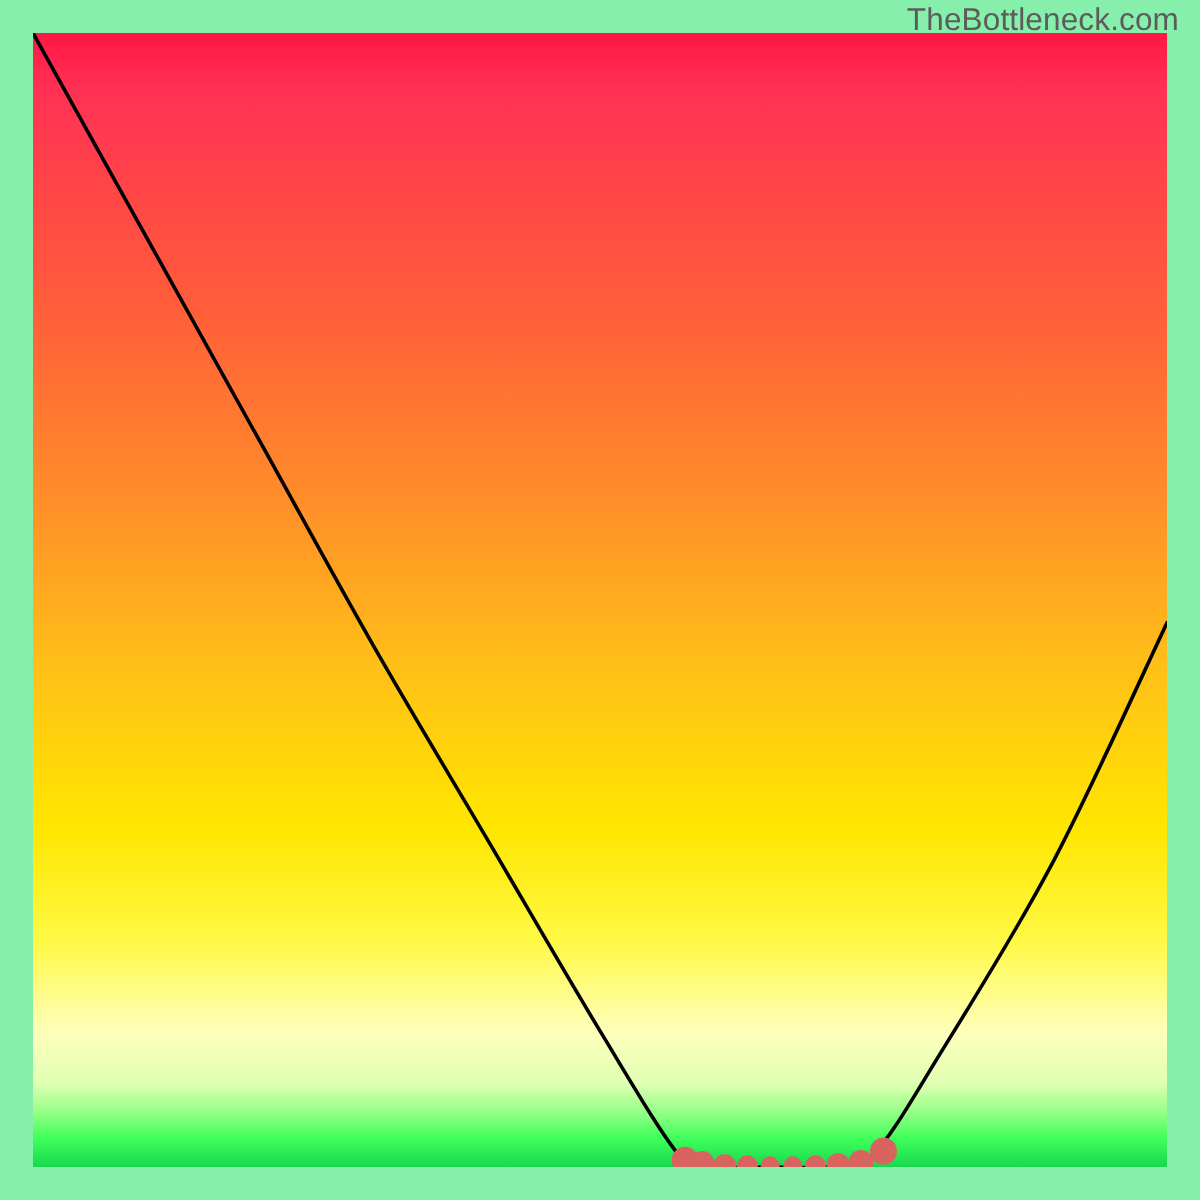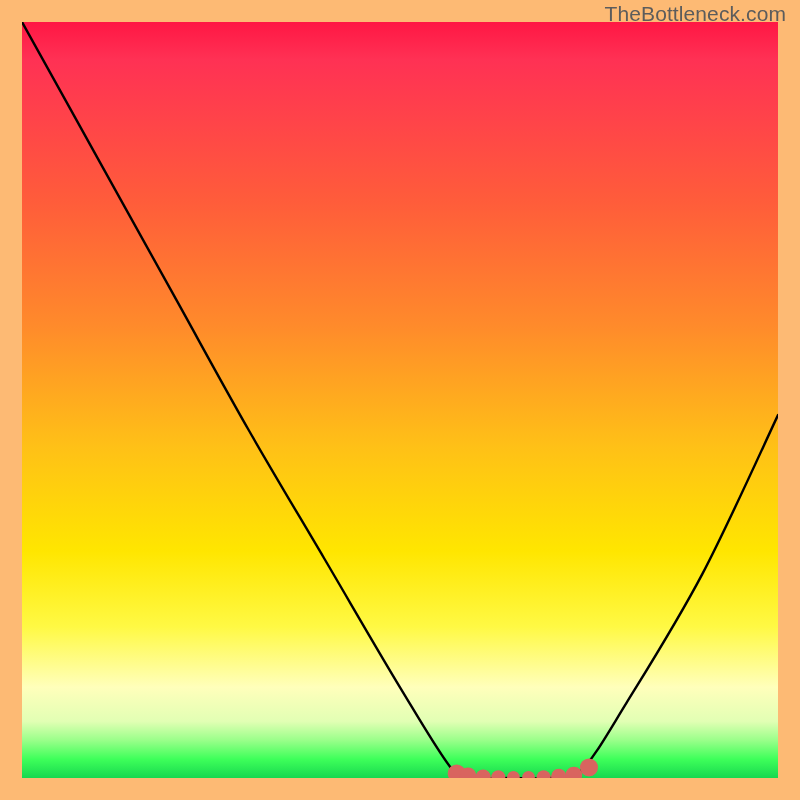--- a/index.html
+++ b/index.html
@@ -7,21 +7,21 @@
     padding: 0;
     width: 800px;
     height: 800px;
     background: #000;
     overflow: hidden;
   }
   .container {
     position: relative;
     width: 800px;
     height: 800px;
-    background: #fdba74;
+    background: #86efac;
   }
   .plot-area {
     position: absolute;
     left: 22px;
     top: 22px;
     width: 756px;
     height: 756px;
     background: linear-gradient(to bottom,
       #ff1744 0%,
       #ff3154 5%,

